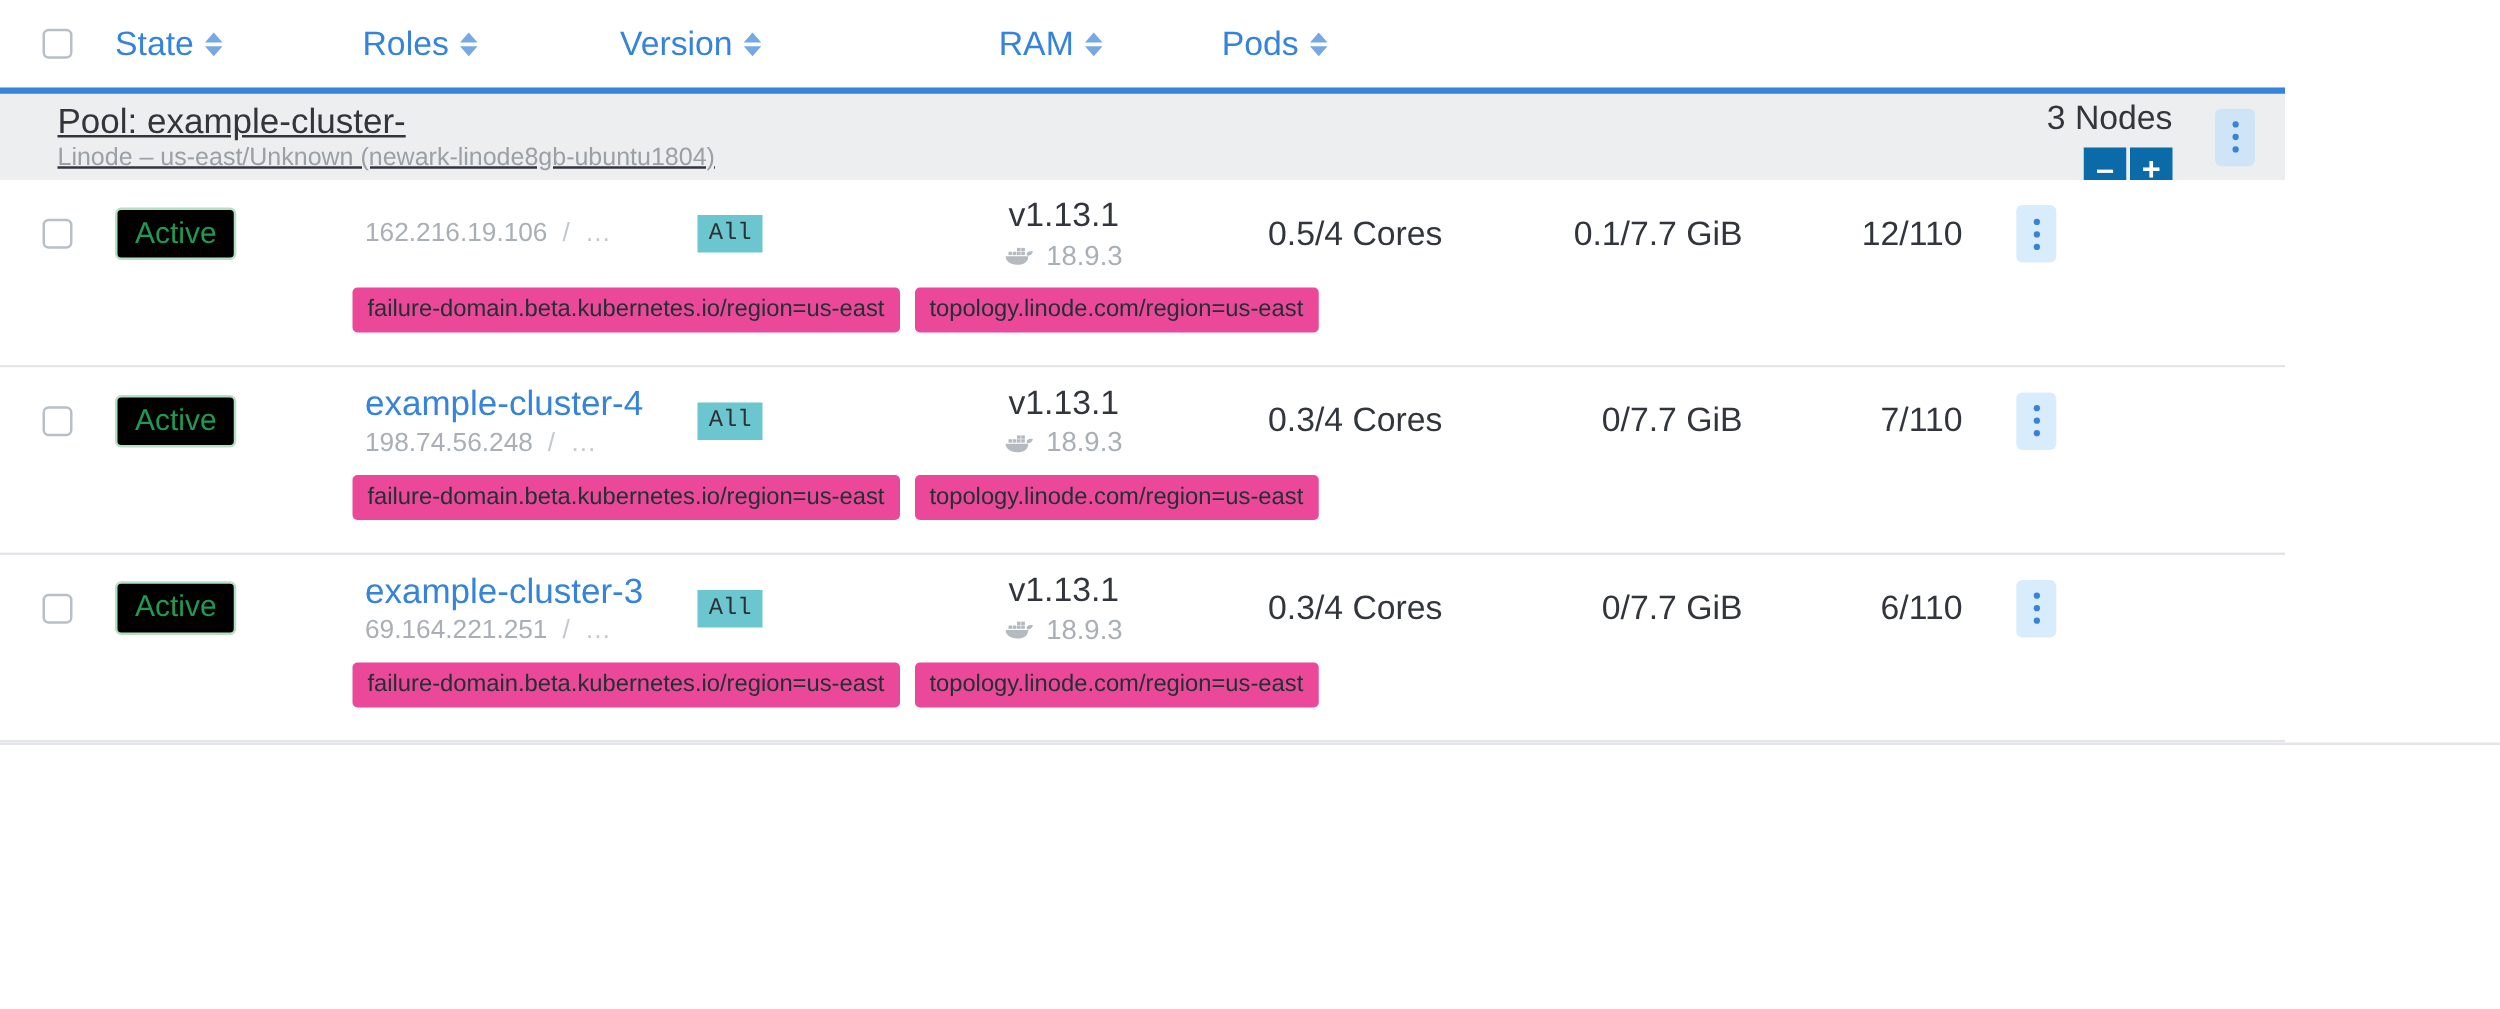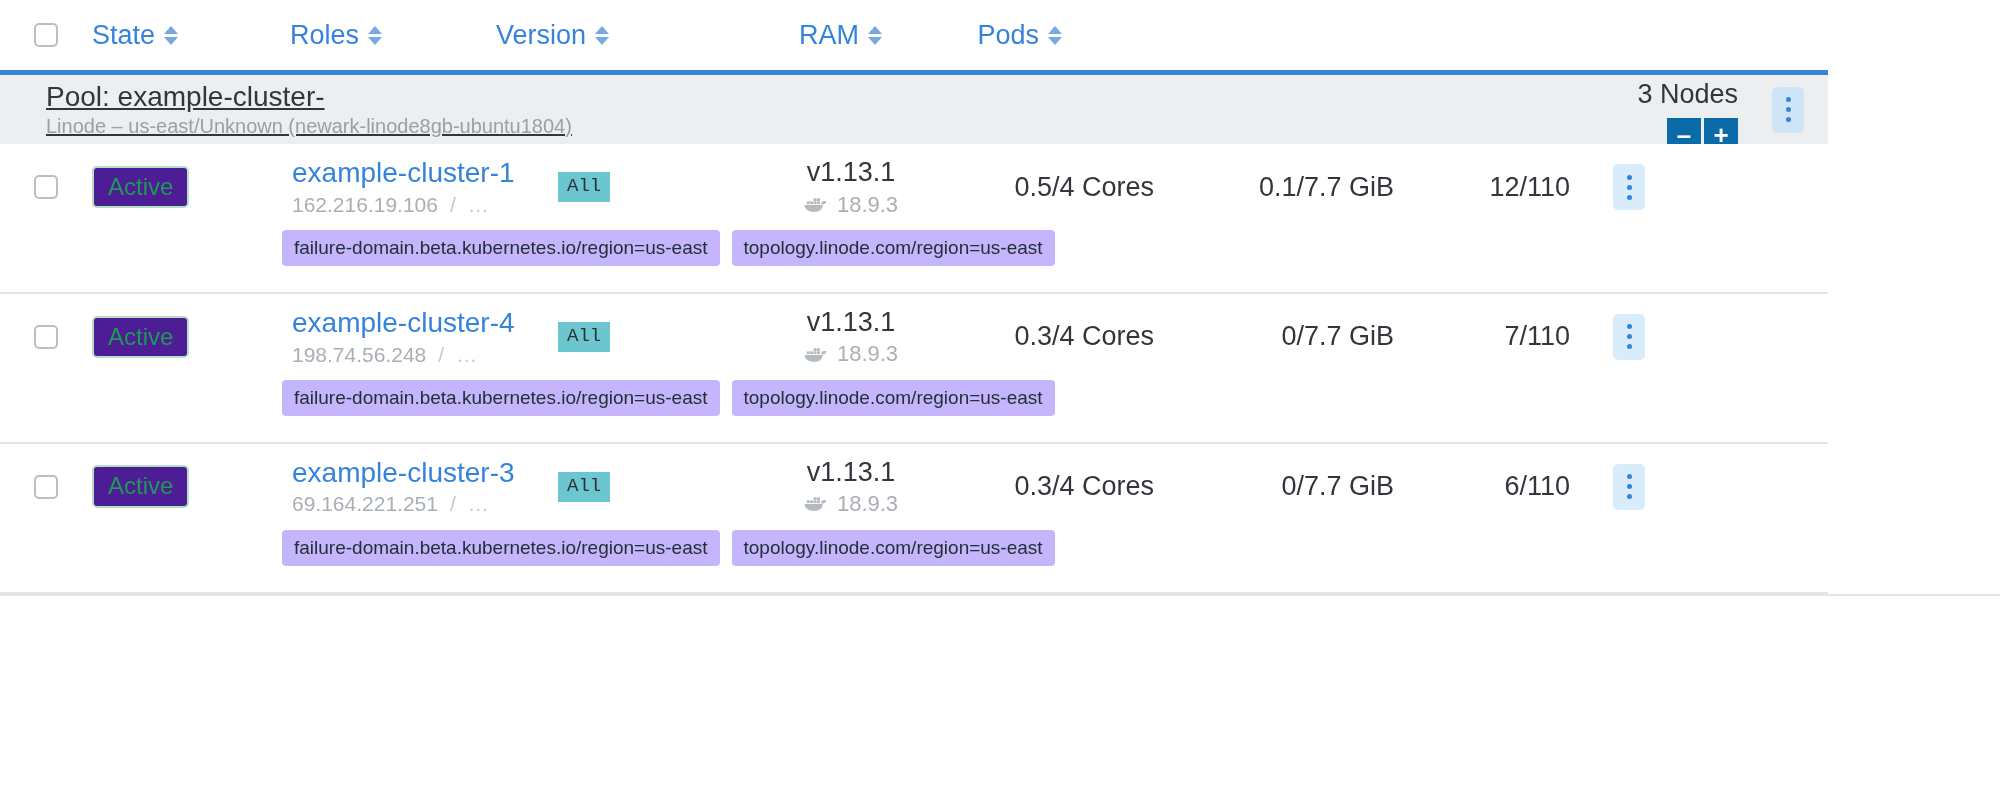--- a/index.html
+++ b/index.html
@@ -190,21 +190,21 @@
     height: 86px;
   }
   .c-check, .c-state, .c-name, .c-roles, .c-version,
   .c-cpu, .c-ram, .c-pods, .c-actions {
     box-sizing: border-box;
   }
 
   .status-chip {
     display: inline-block;
     border: 2px solid #b5e0c5;
-    background: #4c1d95;
+    background: #000000;
     color: #1e9a54;
     border-radius: 5px;
     padding: 6px 14px;
     font-size: 24px;
     line-height: 1.1;
   }
 
   .name-cell {
     display: flex;
     flex-direction: column;
@@ -267,21 +267,21 @@
   .c-pods { padding-right: 14px; display:flex; justify-content:flex-end; }
   .c-actions { display:flex; justify-content:center; align-items:center; }
 
   
   .labels-row {
     display: flex;
     gap: 12px;
     padding: 0 0 26px 282px;
   }
   .label-chip {
-    background: #c4b5fd;
+    background: #ec4899;
     color: #223036;
     font-size: 19px;
     padding: 7px 12px;
     border-radius: 4px;
     line-height: 1.15;
     white-space: nowrap;
   }
 
   .bottom-rule {
     height: 2px;
@@ -376,21 +376,20 @@
 
       <div class="c-check">
         <div class="checkbox"></div>
       </div>
 
       <div class="c-state">
         <span class="status-chip">Active</span>
       </div>
 
       <div class="c-name name-cell">
-        <a class="node-link">example-cluster-1</a>
         <div class="node-ip">
           <span>162.216.19.106</span>
           <span class="slash">/</span>
           <span class="ellip">…</span>
         </div>
       </div>
 
       <div class="c-roles roles-cell">
         <span class="role-chip">All</span>
       </div>

